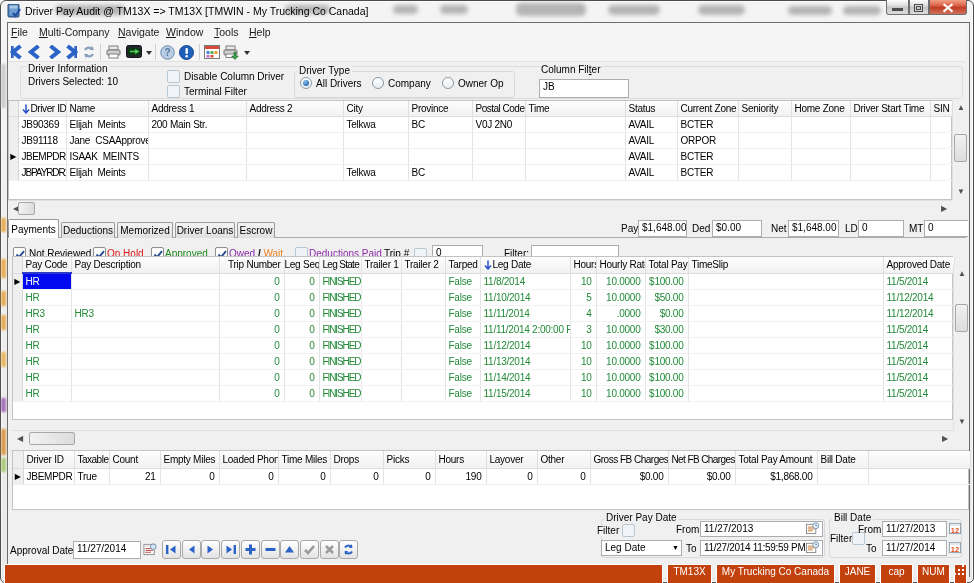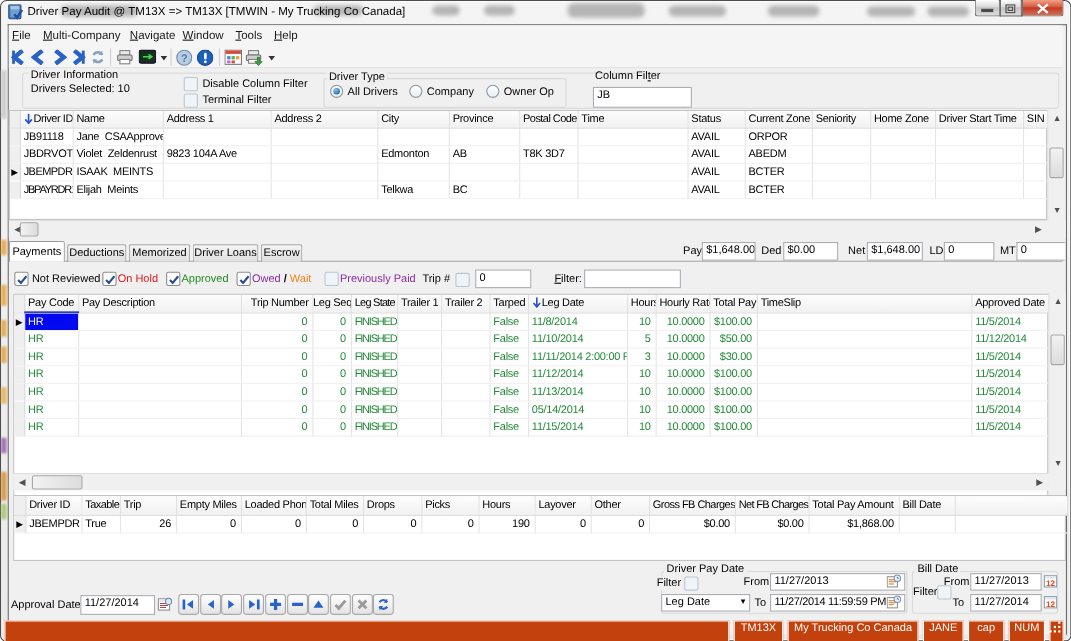--- a/index.html
+++ b/index.html
@@ -157,21 +157,21 @@
 <rect x="3" y="9" width="9" height="3.5" fill="#fff" stroke="#808080"></rect>
 <path d="M11 7 L11 11 L8.6 11 L12 14.6 L15.4 11 L13 11 L13 7 Z" fill="#3da048" stroke="#1a6a28" stroke-width="0.6"></path>
   </svg>
 <svg class="abs" style="left:243px;top:50px" width="8" height="6" viewBox="0 0 8 6">
     <path d="M1 1 L4 5 L7 1 Z" fill="#333"></path>
   </svg>
 <div class="gb" style="left:20px;top:66px;width:943px;height:33px;border-color:#dcdcdc"></div>
 <div class="lbl" style="left:26px;top:63px;background:#f0f0f0;padding:0 2px">Driver Information</div>
 <div class="lbl" style="left:28px;top:76px">Drivers Selected: 10</div>
 <div class="cb cbd" style="left:167px;top:70px"></div>
-<div class="lbl" style="left:184px;top:71px">Disable Column Filter</div>
+<div class="lbl" style="left:184px;top:71px">Disable Column Driver</div>
 <div class="cb cbd" style="left:167px;top:85px"></div>
 <div class="lbl" style="left:184px;top:86px">Terminal Filter</div>
 <div class="gb" style="left:294px;top:71px;width:221px;height:27px"></div>
 <div class="gbcap" style="left:297px;top:65px">Driver Type</div>
 <div class="radio on" style="left:300px;top:77px"></div>
 <div class="lbl" style="left:316px;top:78px">All Drivers</div>
 <div class="radio" style="left:372px;top:77px"></div>
 <div class="lbl" style="left:388px;top:78px">Company</div>
 <div class="radio" style="left:442px;top:77px"></div>
 <div class="lbl" style="left:458px;top:78px">Owner Op</div>
@@ -211,47 +211,47 @@
           <th class="" style="height:15px;">Time</th>
           <th class="" style="height:15px;">Status</th>
           <th class="" style="height:15px;">Current Zone</th>
           <th class="" style="height:15px;">Seniority</th>
           <th class="" style="height:15px;">Home Zone</th>
           <th class="" style="height:15px;">Driver Start Time</th>
           <th class="" style="height:15px;">SIN Iss</th>
         </tr>
         <tr>
           <td class="sel mark"></td>
+          <td class="" style="">JB90369</td>
+          <td class="" style="">Elijah&nbsp; Meints</td>
+          <td class="" style="">200 Main Str.</td>
+          <td class="" style=""></td>
+          <td class="" style="">Telkwa</td>
+          <td class="" style="">BC</td>
+          <td class="" style="">V0J 2N0</td>
+          <td class="" style=""></td>
+          <td class="" style="">AVAIL</td>
+          <td class="" style="">BCTER</td>
+          <td class="" style=""></td>
+          <td class="" style=""></td>
+          <td class="" style=""></td>
+          <td class="" style=""></td>
+        </tr>
+        <tr>
+          <td class="sel mark"></td>
           <td class="" style="">JB91118</td>
           <td class="" style="">Jane&nbsp; CSAApproved</td>
           <td class="" style=""></td>
           <td class="" style=""></td>
           <td class="" style=""></td>
           <td class="" style=""></td>
           <td class="" style=""></td>
           <td class="" style=""></td>
           <td class="" style="">AVAIL</td>
           <td class="" style="">ORPOR</td>
-          <td class="" style=""></td>
-          <td class="" style=""></td>
-          <td class="" style=""></td>
-          <td class="" style=""></td>
-        </tr>
-        <tr>
-          <td class="sel mark"></td>
-          <td class="" style="">JBDRVOT</td>
-          <td class="" style="">Violet&nbsp; Zeldenrust</td>
-          <td class="" style="">9823 104A Ave</td>
-          <td class="" style=""></td>
-          <td class="" style="">Edmonton</td>
-          <td class="" style="">AB</td>
-          <td class="" style="">T8K 3D7</td>
-          <td class="" style=""></td>
-          <td class="" style="">AVAIL</td>
-          <td class="" style="">ABEDM</td>
           <td class="" style=""></td>
           <td class="" style=""></td>
           <td class="" style=""></td>
           <td class="" style=""></td>
         </tr>
         <tr>
           <td class="sel mark">▶</td>
           <td class="" style=""><span style="letter-spacing:-0.5px">JBEMPDR</span></td>
           <td class="" style="">ISAAK&nbsp; MEINTS</td>
           <td class="" style=""></td>
@@ -332,27 +332,27 @@
     </svg>
   </div>
 <div class="lbl" style="left:165px;top:248px;color:#1e8a1e">Approved</div>
 <div class="cb" style="left:215px;top:247px">
     <svg width="13" height="13" viewBox="0 0 13 13">
       <path d="M2.5 6.5 L5 9.2 L10 3.2" stroke="#2b4f8e" stroke-width="2" fill="none"></path>
     </svg>
   </div>
 <div class="lbl" style="left:229px;top:248px"><span style="color:#8c2ba8">Owed</span> <b>/</b> <span style="color:#f08018">Wait</span></div>
 <div class="cb cbd" style="left:295px;top:247px"></div>
-<div class="lbl" style="left:309px;top:248px;color:#8c2ba8">Previously Paid</div>
+<div class="lbl" style="left:309px;top:248px;color:#8c2ba8">Deductions Paid</div>
 <div class="lbl" style="left:384px;top:248px">Trip #</div>
 <div class="cb cbd" style="left:414px;top:248px"></div>
 <div class="tb" style="left:432px;top:245px;width:51px;height:17px">0</div>
 <div class="lbl" style="left:504px;top:248px"><u>F</u>ilter:</div>
 <div class="tb" style="left:531px;top:245px;width:88px;height:17px"></div>
-<div class="gridbox" style="left:12px;top:267px;width:941px;height:212px">
+<div class="gridbox" style="left:12px;top:256px;width:941px;height:164px">
     <table class="g" style="width:941px">
       <colgroup>
         <col style="width:9px">
         <col style="width:49px">
         <col style="width:148px">
         <col style="width:65px">
         <col style="width:35px">
         <col style="width:42px">
         <col style="width:40px">
         <col style="width:44px">
@@ -413,20 +413,37 @@
           <td class="gr" style="">False</td>
           <td class="gr" style="">11/10/2014</td>
           <td class="gr r" style="">5</td>
           <td class="gr r" style="">10.0000</td>
           <td class="gr r" style="">$50.00</td>
           <td class="gr" style=""></td>
           <td class="gr" style="">11/12/2014</td>
         </tr>
         <tr>
           <td class="sel mark"></td>
+          <td class="gr" style="">HR3</td>
+          <td class="gr" style="">HR3</td>
+          <td class="gr r" style="">0</td>
+          <td class="gr r" style="">0</td>
+          <td class="gr" style=""><span style="letter-spacing:-1.1px">FINISHED</span></td>
+          <td class="gr" style=""></td>
+          <td class="gr" style=""></td>
+          <td class="gr" style="">False</td>
+          <td class="gr" style="">11/11/2014</td>
+          <td class="gr r" style="">4</td>
+          <td class="gr r" style="">.0000</td>
+          <td class="gr r" style="">$0.00</td>
+          <td class="gr" style=""></td>
+          <td class="gr" style="">11/12/2014</td>
+        </tr>
+        <tr>
+          <td class="sel mark"></td>
           <td class="gr" style="">HR</td>
           <td class="gr" style=""></td>
           <td class="gr r" style="">0</td>
           <td class="gr r" style="">0</td>
           <td class="gr" style=""><span style="letter-spacing:-1.1px">FINISHED</span></td>
           <td class="gr" style=""></td>
           <td class="gr" style=""></td>
           <td class="gr" style="">False</td>
           <td class="gr" style="">11/11/2014 2:00:00 PM</td>
           <td class="gr r" style="">3</td>
@@ -472,21 +489,21 @@
         <tr>
           <td class="sel mark"></td>
           <td class="gr" style="">HR</td>
           <td class="gr" style=""></td>
           <td class="gr r" style="">0</td>
           <td class="gr r" style="">0</td>
           <td class="gr" style=""><span style="letter-spacing:-1.1px">FINISHED</span></td>
           <td class="gr" style=""></td>
           <td class="gr" style=""></td>
           <td class="gr" style="">False</td>
-          <td class="gr" style="">05/14/2014</td>
+          <td class="gr" style="">11/14/2014</td>
           <td class="gr r" style="">10</td>
           <td class="gr r" style="">10.0000</td>
           <td class="gr r" style="">$100.00</td>
           <td class="gr" style=""></td>
           <td class="gr" style="">11/5/2014</td>
         </tr>
         <tr>
           <td class="sel mark"></td>
           <td class="gr" style="">HR</td>
           <td class="gr" style=""></td>
@@ -536,40 +553,40 @@
         <col style="width:67px">
         <col style="width:82px">
         <col style="width:51px">
         <col style="width:102px">
       </colgroup>
       <tbody>
         <tr>
           <th class="sel" style="height:17px;"></th>
           <th class="" style="height:17px;">Driver ID</th>
           <th class="" style="height:17px;"><span style="letter-spacing:-0.5px">Taxable</span></th>
-          <th class="" style="height:17px;">Trip</th>
+          <th class="" style="height:17px;">Count</th>
           <th class="" style="height:17px;">Empty Miles</th>
           <th class="" style="height:17px;">Loaded Phone</th>
-          <th class="" style="height:17px;">Total Miles</th>
+          <th class="" style="height:17px;">Time Miles</th>
           <th class="" style="height:17px;">Drops</th>
           <th class="" style="height:17px;">Picks</th>
           <th class="" style="height:17px;">Hours</th>
           <th class="" style="height:17px;">Layover</th>
           <th class="" style="height:17px;">Other</th>
           <th class="" style="height:17px;"><span style="letter-spacing:-0.5px">Gross FB Charges</span></th>
           <th class="" style="height:17px;"><span style="letter-spacing:-0.6px">Net FB Charges</span></th>
           <th class="" style="height:17px;">Total Pay Amount</th>
           <th class="" style="height:17px;">Bill Date</th>
           <th class="" style="height:17px;"></th>
         </tr>
         <tr>
           <td class="sel mark">▶</td>
           <td class="" style="">JBEMPDR</td>
           <td class="" style="">True</td>
-          <td class=" r" style="">26</td>
+          <td class=" r" style="">21</td>
           <td class=" r" style="">0</td>
           <td class=" r" style="">0</td>
           <td class=" r" style="">0</td>
           <td class=" r" style="">0</td>
           <td class=" r" style="">0</td>
           <td class=" r" style="">190</td>
           <td class=" r" style="">0</td>
           <td class=" r" style="">0</td>
           <td class=" r" style="">$0.00</td>
           <td class=" r" style="">$0.00</td>

